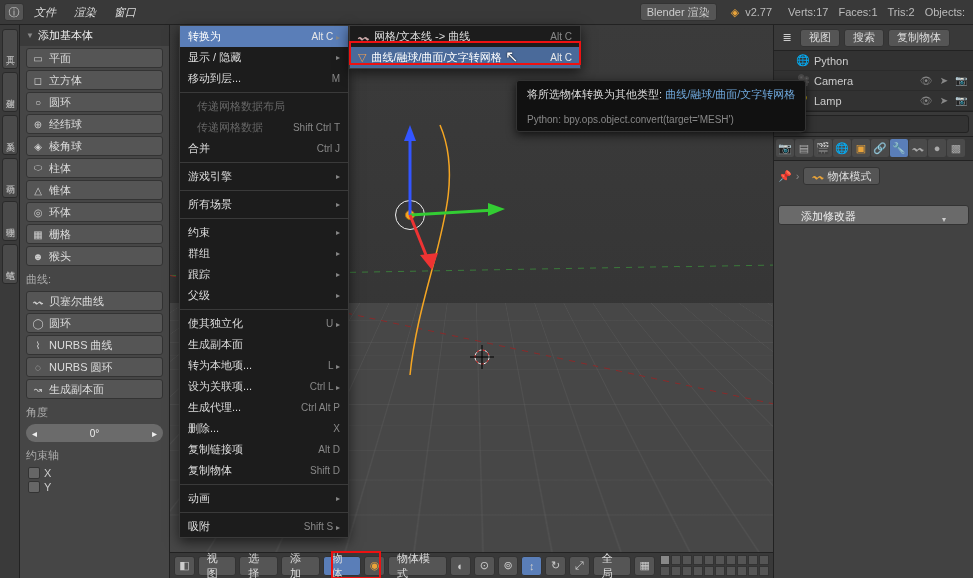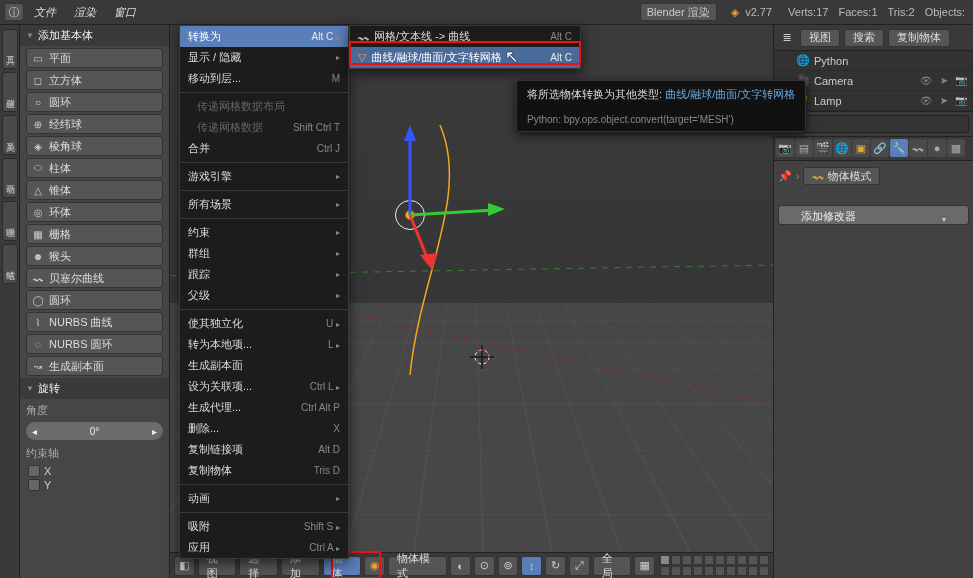--- a/index.html
+++ b/index.html
@@ -156,20 +156,21 @@
         <span>环体</span>
       </div>
     <div class="tool-row">
         <div class="ico">▦</div>
         <span>栅格</span>
       </div>
     <div class="tool-row">
         <div class="ico">☻</div>
         <span>猴头</span>
       </div>
+    <div class="sub">曲线:</div>
     <div class="tool-row">
         <div class="ico">〰</div>
         <span>贝塞尔曲线</span>
       </div>
     <div class="tool-row">
         <div class="ico">◯</div>
         <span>圆环</span>
       </div>
     <div class="tool-row">
         <div class="ico">⌇</div>
@@ -177,21 +178,20 @@
       </div>
     <div class="tool-row">
         <div class="ico">◌</div>
         <span>NURBS 圆环</span>
       </div>
     <div class="tool-row">
         <div class="ico">↝</div>
         <span>生成副本面</span>
       </div>
 
-    <div class="hdr">旋转</div>
     <div class="sub">角度</div>
     <div class="num">
         <span>◂</span>
         <span>0°</span>
         <span>▸</span>
       </div>
     <div class="sub">约束轴</div>
     <div class="chk">
         <div class="box"></div>
         <span>X</span>
@@ -399,59 +399,55 @@
   <div class="cm-row">
       <span>父级</span>
       <span class="tri">▸</span>
     </div>
   <div class="cm-sep"></div>
   <div class="cm-row">
       <span>使其独立化</span>
       <span class="shortcut"><span>U</span> <span class="tri">▸</span></span>
     </div>
   <div class="cm-row">
+      <span>生成副本面</span>
+    </div>
+  <div class="cm-row">
       <span>转为本地项...</span>
       <span class="shortcut"><span>L</span> <span class="tri">▸</span></span>
     </div>
   <div class="cm-row">
-      <span>生成副本面</span>
-    </div>
-  <div class="cm-row">
       <span>设为关联项...</span>
       <span class="shortcut"><span>Ctrl L</span> <span class="tri">▸</span></span>
     </div>
   <div class="cm-row">
       <span>生成代理...</span>
       <span class="shortcut">Ctrl Alt P</span>
     </div>
   <div class="cm-row">
       <span>删除...</span>
       <span class="shortcut">X</span>
     </div>
   <div class="cm-row">
       <span>复制链接项</span>
       <span class="shortcut">Alt D</span>
     </div>
   <div class="cm-row">
       <span>复制物体</span>
-      <span class="shortcut">Tris D</span>
+      <span class="shortcut">Shift D</span>
     </div>
   <div class="cm-sep"></div>
   <div class="cm-row">
       <span>动画</span>
       <span class="tri">▸</span>
     </div>
   <div class="cm-sep"></div>
   <div class="cm-row">
       <span>吸附</span>
       <span class="shortcut"><span>Shift S</span> <span class="tri">▸</span></span>
-    </div>
-  <div class="cm-row">
-      <span>应用</span>
-      <span class="shortcut"><span>Ctrl A</span> <span class="tri">▸</span></span>
     </div>
 </div>
 
 <div class="context-menu" style="left:349px; top:25px; width:232px">
   <div class="cm-row">
     <span style="display:flex;align-items:center;gap:5px">
         <span style="color:#caa">〰</span>
         <span>网格/文本线 -&gt; 曲线</span>
       </span>
     <span class="shortcut">Alt C</span>

